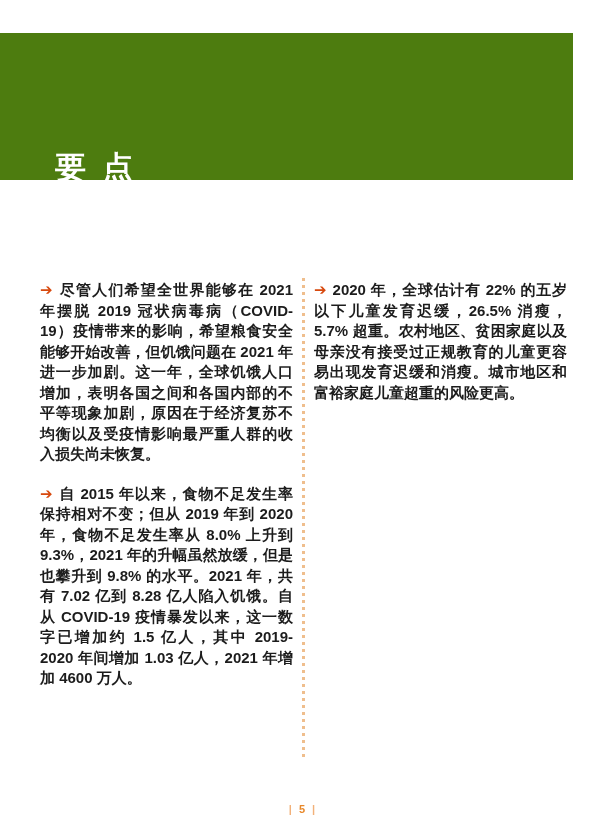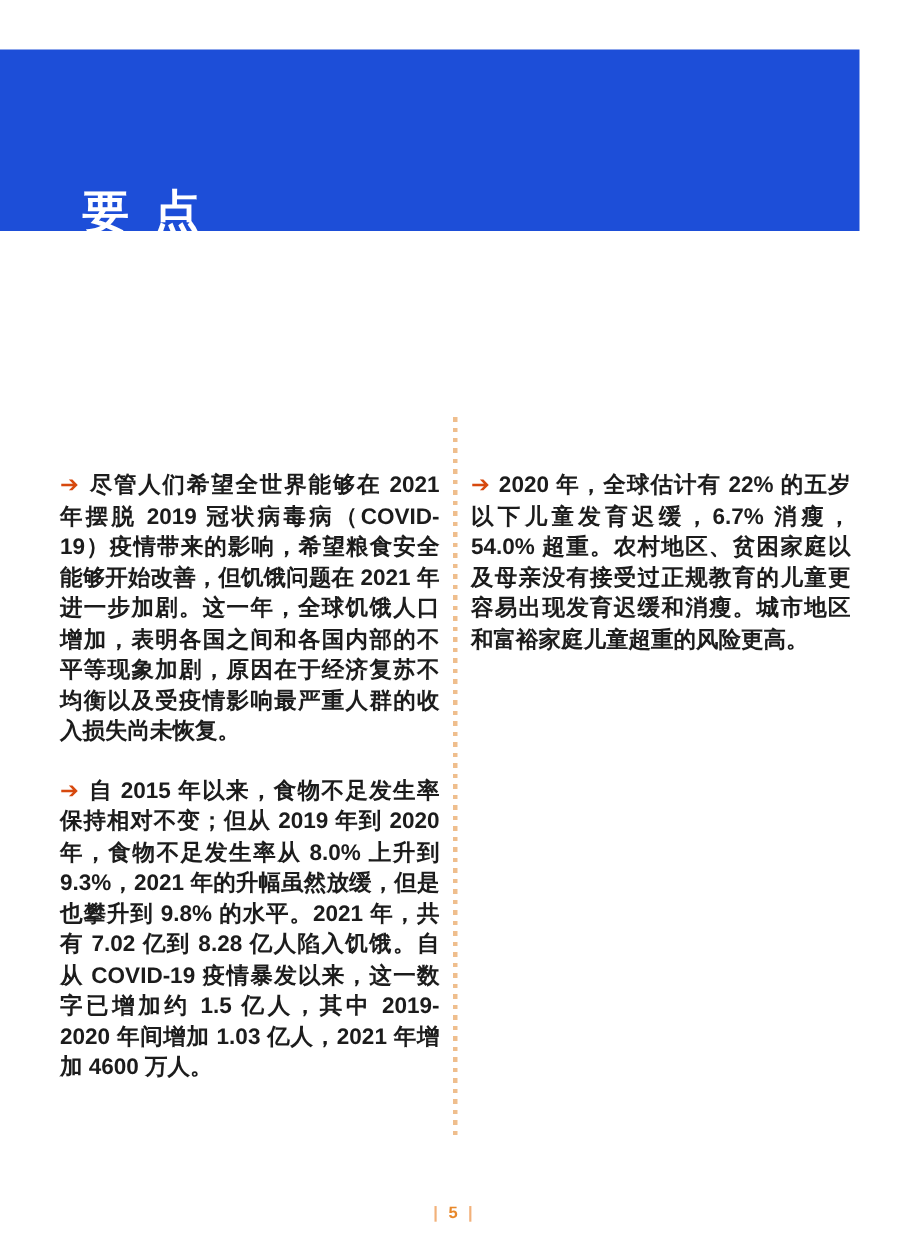--- a/index.html
+++ b/index.html
@@ -12,22 +12,22 @@
     background: #ffffff;
     position: relative;
     overflow: hidden;
     font-family: "Liberation Sans", "DejaVu Sans", sans-serif;
   }
   .header-band {
     position: absolute;
     left: 0;
     top: 33px;
     width: 573px;
-    height: 121px;
-    background: #1d4ed8;
+    height: 147px;
+    background: #4d7c0f;
   }
   .page-title {
     position: absolute;
     left: 55px;
     bottom: -3px;
     color: #ffffff;
     font-size: 31px;
     font-weight: bold;
     letter-spacing: 4px;
     line-height: 1;
@@ -35,21 +35,20 @@
   }
   .content {
     position: absolute;
     left: 40px;
     top: 280px;
     width: 527px;
     display: flex;
   }
   .col {
     width: 253px;
-    margin-top: 34px;
   }
   .col-right {
     margin-left: 21px;
   }
   .para {
     margin: 0 0 19px 0;
     font-size: 15px;
     line-height: 20.5px;
     font-weight: 600;
     color: #1c1c1c;
@@ -99,21 +98,21 @@
 <div class="header-band">
   <div class="page-title">要 点</div>
 </div>
 
 <div class="content">
   <div class="col col-left">
     <p class="para"><span class="arrow-bullet">➔</span><span>尽管人们希望全世界能够在 2021 年摆脱 2019 冠状病毒病（COVID-19）疫情带来的影响，希望粮食安全能够开始改善，但饥饿问题在 2021 年进一步加剧。这一年，全球饥饿人口增加，表明各国之间和各国内部的不平等现象加剧，原因在于经济复苏不均衡以及受疫情影响最严重人群的收入损失尚未恢复。</span></p>
     <p class="para"><span class="arrow-bullet">➔</span><span>自 2015 年以来，食物不足发生率保持相对不变；但从 2019 年到 2020 年，食物不足发生率从 8.0% 上升到 9.3%，2021 年的升幅虽然放缓，但是也攀升到 9.8% 的水平。2021 年，共有 7.02 亿到 8.28 亿人陷入饥饿。自从 COVID-19 疫情暴发以来，这一数字已增加约 1.5 亿人，其中 2019-2020 年间增加 1.03 亿人，2021 年增加 4600 万人。</span></p>
   </div>
   <div class="col col-right">
-    <p class="para"><span class="arrow-bullet">➔</span><span>2020 年，全球估计有 22% 的五岁以下儿童发育迟缓，6.7% 消瘦，54.0% 超重。农村地区、贫困家庭以及母亲没有接受过正规教育的儿童更容易出现发育迟缓和消瘦。城市地区和富裕家庭儿童超重的风险更高。</span></p>
+    <p class="para"><span class="arrow-bullet">➔</span><span>2020 年，全球估计有 22% 的五岁以下儿童发育迟缓，26.5% 消瘦，5.7% 超重。农村地区、贫困家庭以及母亲没有接受过正规教育的儿童更容易出现发育迟缓和消瘦。城市地区和富裕家庭儿童超重的风险更高。</span></p>
   </div>
 </div>
 
 <div class="column-divider"></div>
 
 <div class="footer">
   <span class="bar">|</span>
   <span class="num">5</span>
   <span class="bar">|</span>
 </div>

